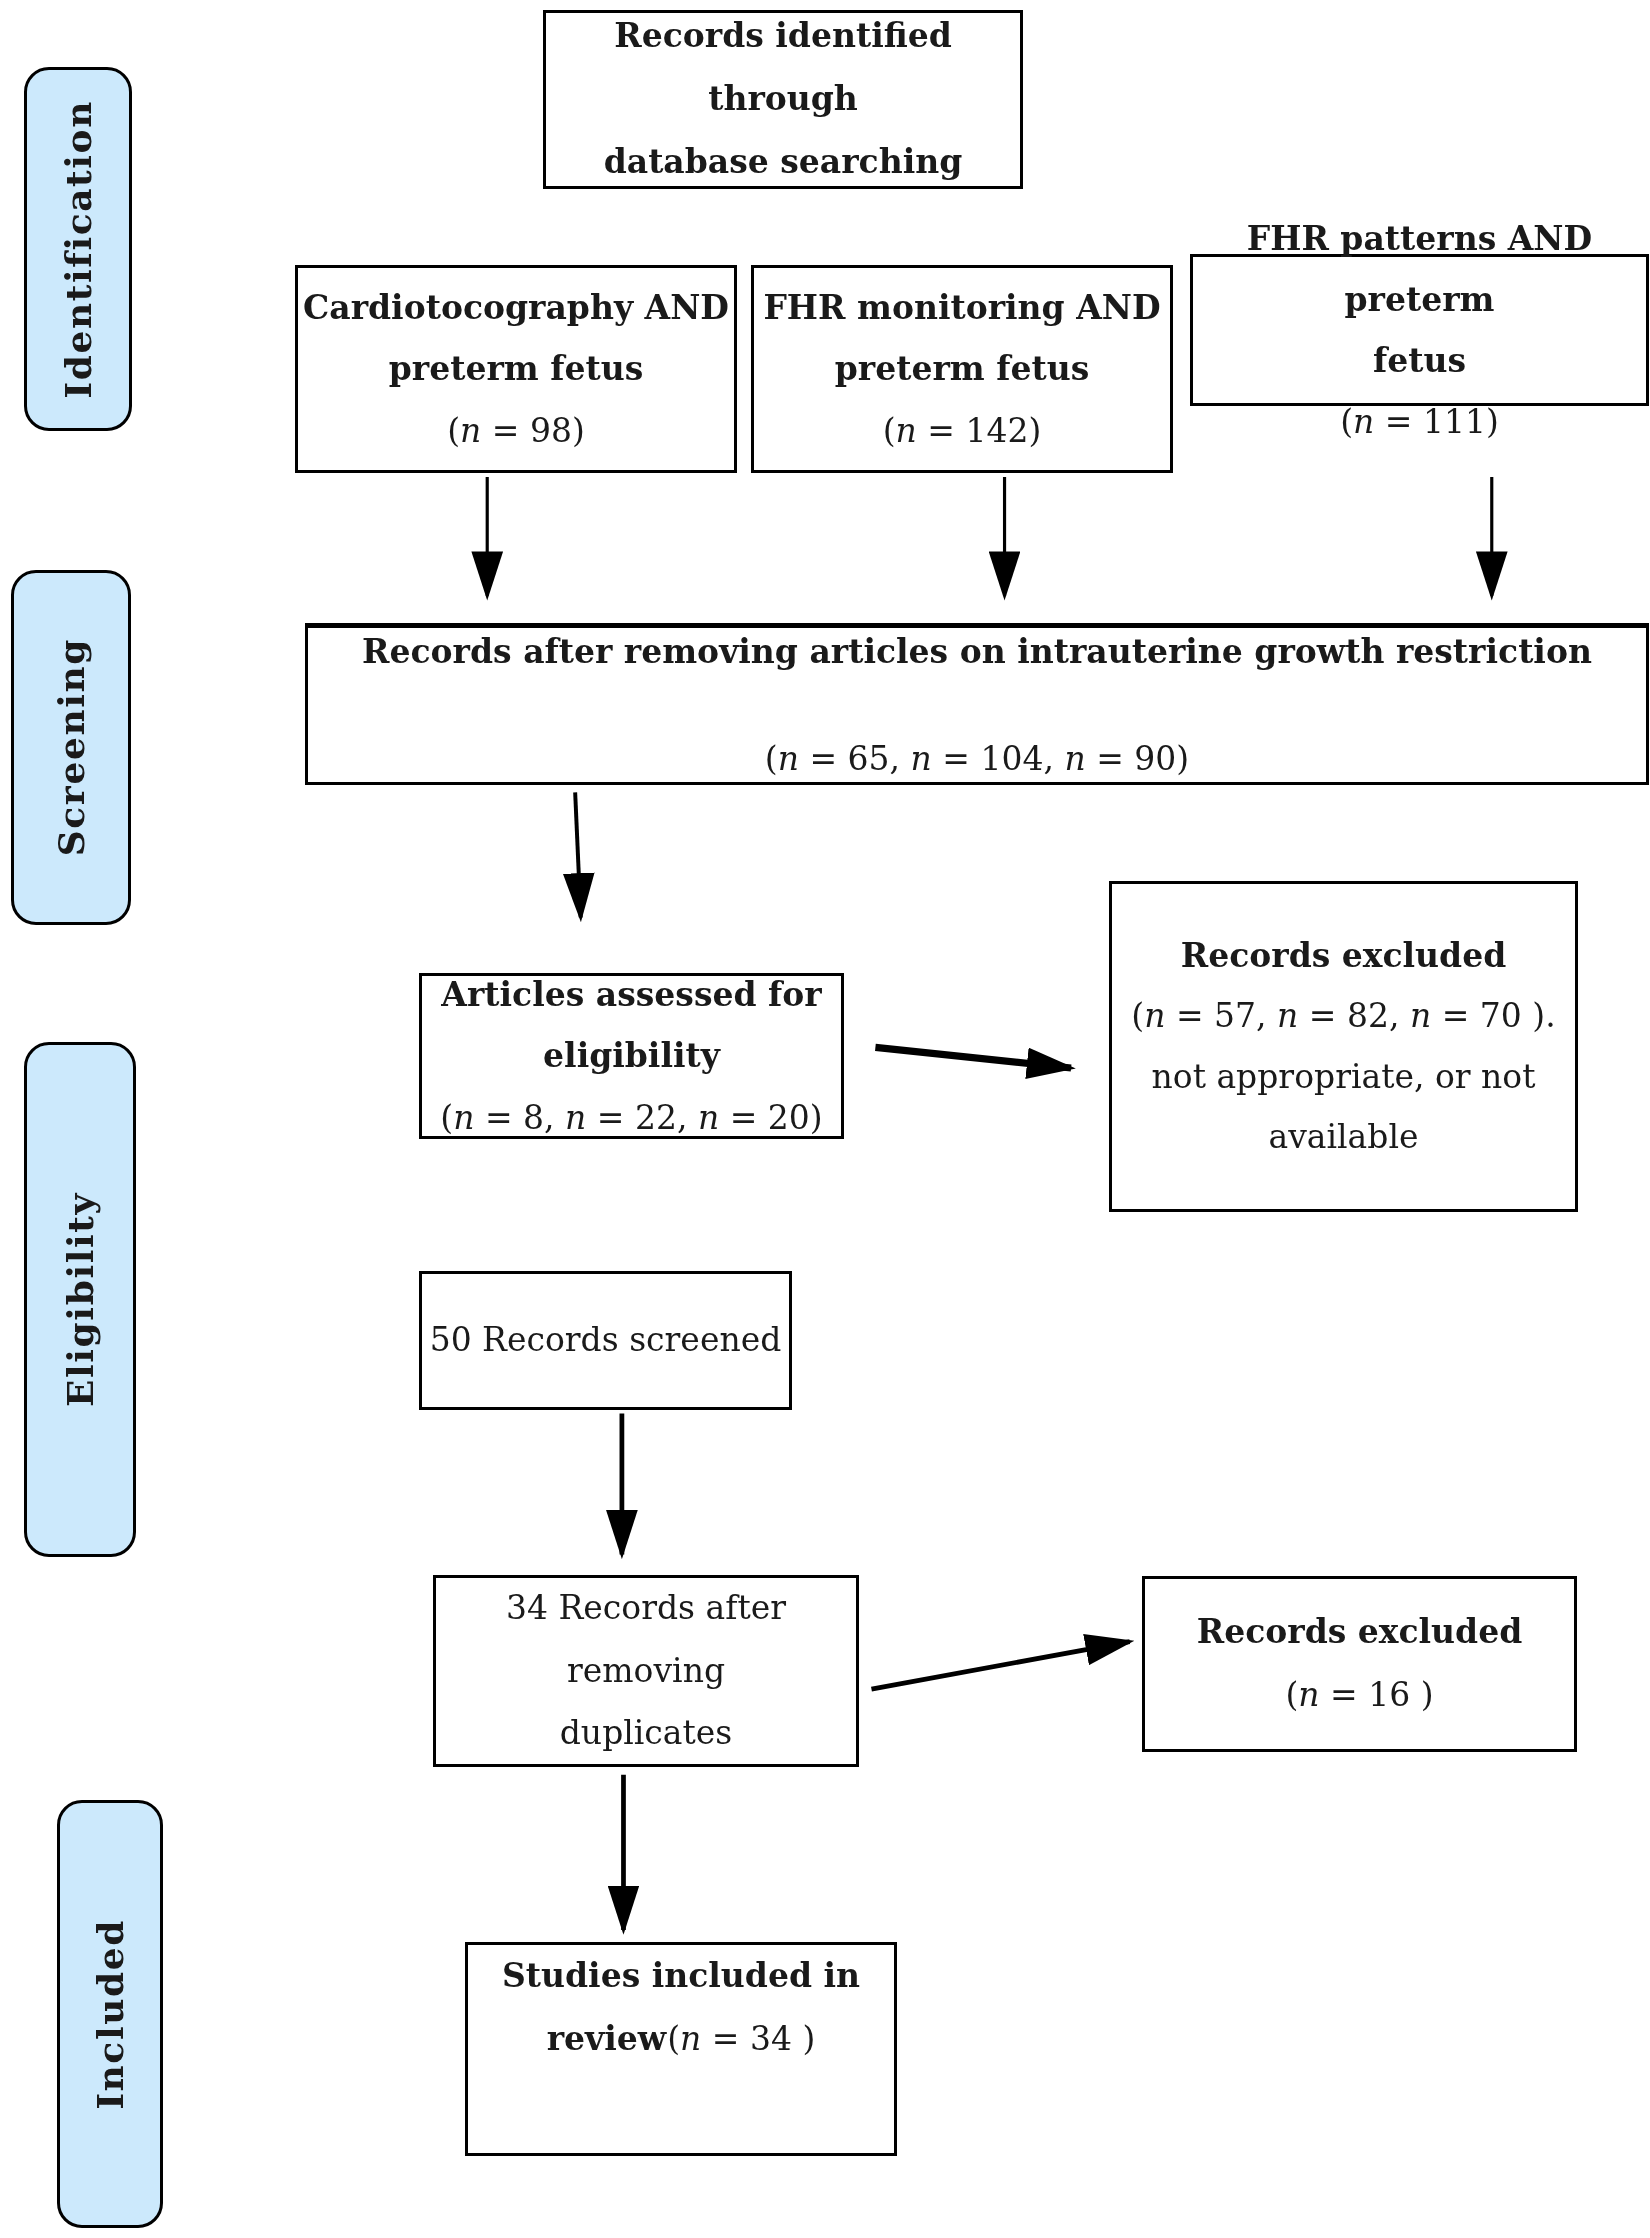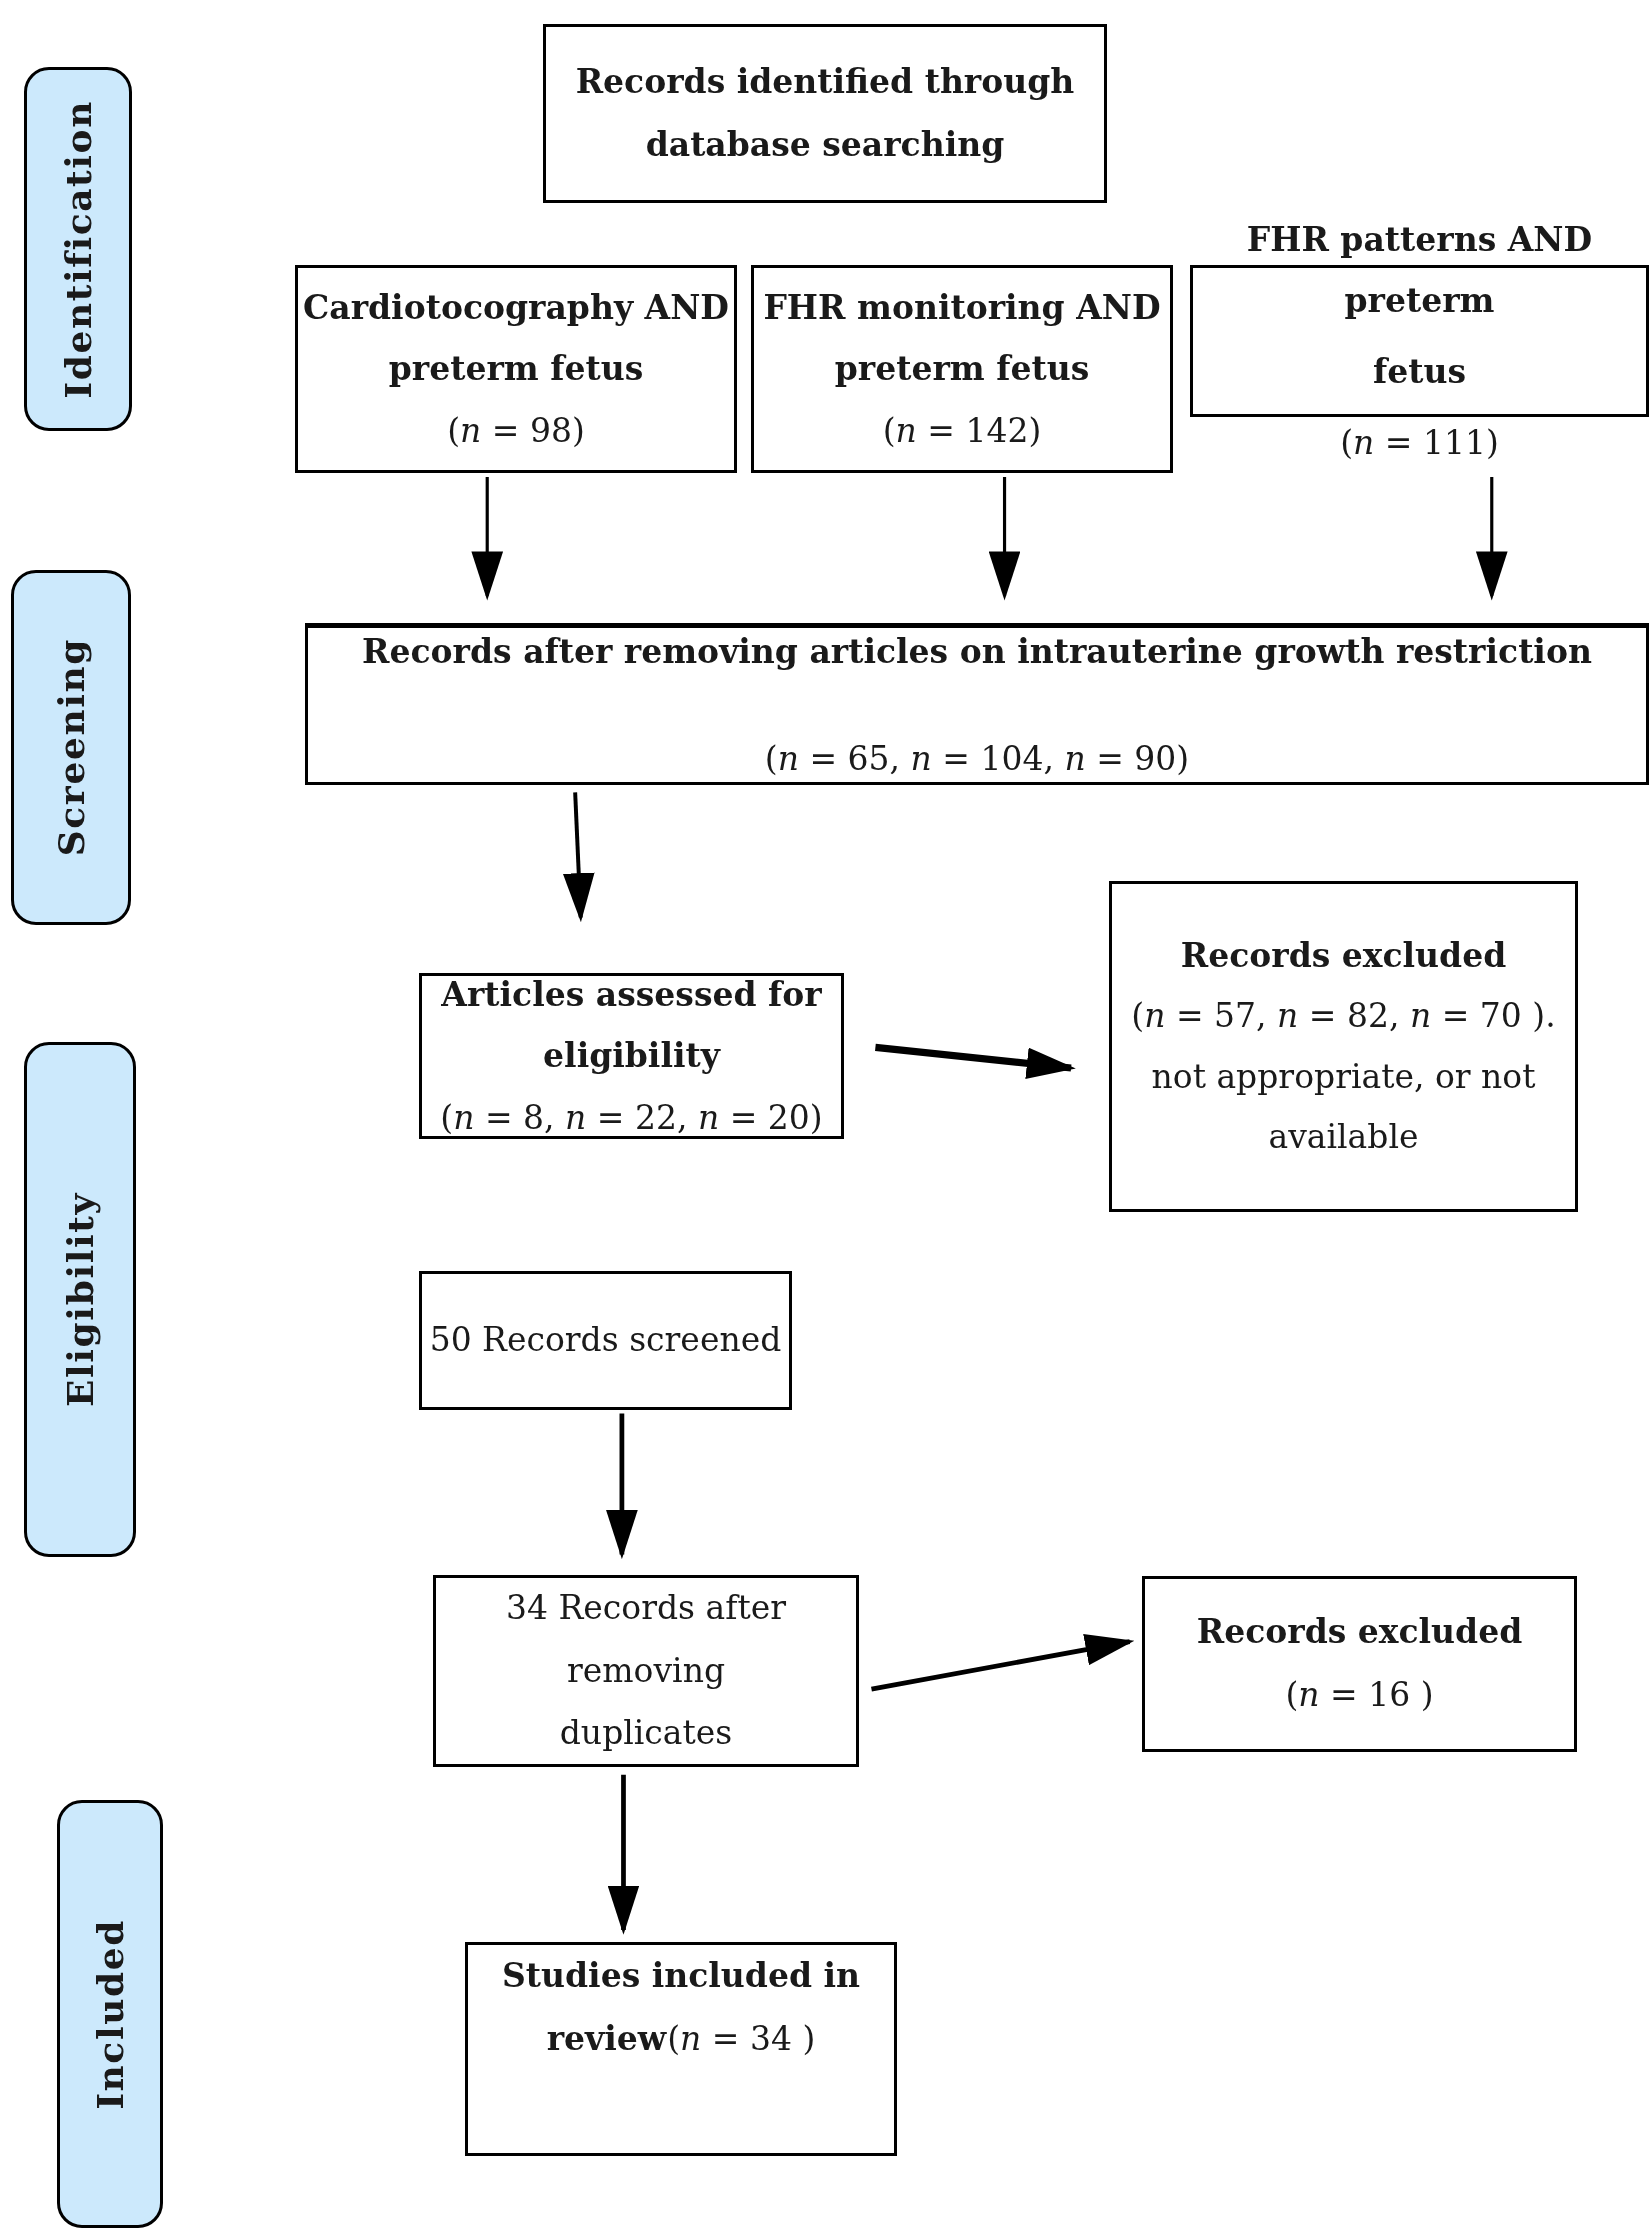--- a/index.html
+++ b/index.html
@@ -82,38 +82,38 @@
     <line x1="615" y1="602" x2="615" y2="752" stroke="#000" stroke-width="4" marker-end="url(#ah)"></line>
     <line x1="1268" y1="602" x2="1268" y2="752" stroke="#000" stroke-width="4" marker-end="url(#ah)"></line>
     <line x1="1883" y1="602" x2="1883" y2="752" stroke="#000" stroke-width="4" marker-end="url(#ah)"></line>
     <line x1="726" y1="1000" x2="733" y2="1158" stroke="#000" stroke-width="5" marker-end="url(#ah)"></line>
     <line x1="1105" y1="1322" x2="1352" y2="1348" stroke="#000" stroke-width="9" marker-end="url(#ah)"></line>
     <line x1="785" y1="1784" x2="785" y2="1962" stroke="#000" stroke-width="6" marker-end="url(#ah)"></line>
     <line x1="1100" y1="2132" x2="1426" y2="2072" stroke="#000" stroke-width="6" marker-end="url(#ah)"></line>
     <line x1="787" y1="2240" x2="787" y2="2436" stroke="#000" stroke-width="6" marker-end="url(#ah)"></line>
   </svg>
 
-  <div class="box" style="left:543px;top:24px;width:564px;height:179px;text-align:center;">
+  <div class="box" style="left:543px;top:10px;width:480px;height:179px;text-align:center;">
     <div class="b">Records identified through</div>
     <div class="b">database searching</div>
   </div>
 
   <div class="box" style="left:295px;top:265px;width:442px;height:208px;line-height:1.85;">
     <div class="b">Cardiotocography AND</div>
     <div class="b">preterm fetus</div>
     <div>(<i>n</i> = 98)</div>
   </div>
 
   <div class="box" style="left:751px;top:265px;width:422px;height:208px;line-height:1.85;">
     <div class="b">FHR monitoring AND</div>
     <div class="b">preterm fetus</div>
     <div>(<i>n</i> = 142)</div>
   </div>
 
-  <div class="box" style="left:1190px;top:265px;width:459px;height:152px;line-height:1.85;gap:10px;">
+  <div class="box" style="left:1190px;top:254px;width:459px;height:152px;line-height:1.85;">
     <div class="b">FHR patterns AND preterm</div>
     <div class="b">fetus</div>
     <div>(<i>n</i> = 111)</div>
   </div>
 
   <div class="box" style="left:305px;top:623px;width:1344px;height:162px;border-top-width:5.5px;line-height:1.8;gap:48px;">
     <div class="b">Records after removing articles on intrauterine growth restriction</div>
     <div>(<i>n</i> = 65, <i>n</i> = 104, <i>n</i> = 90)</div>
   </div>
 

